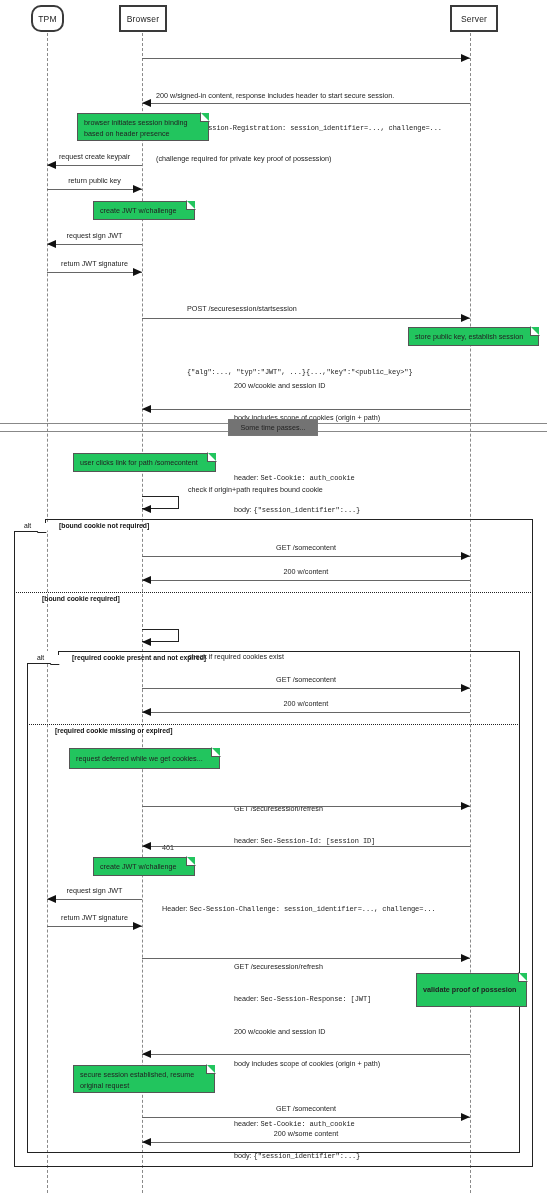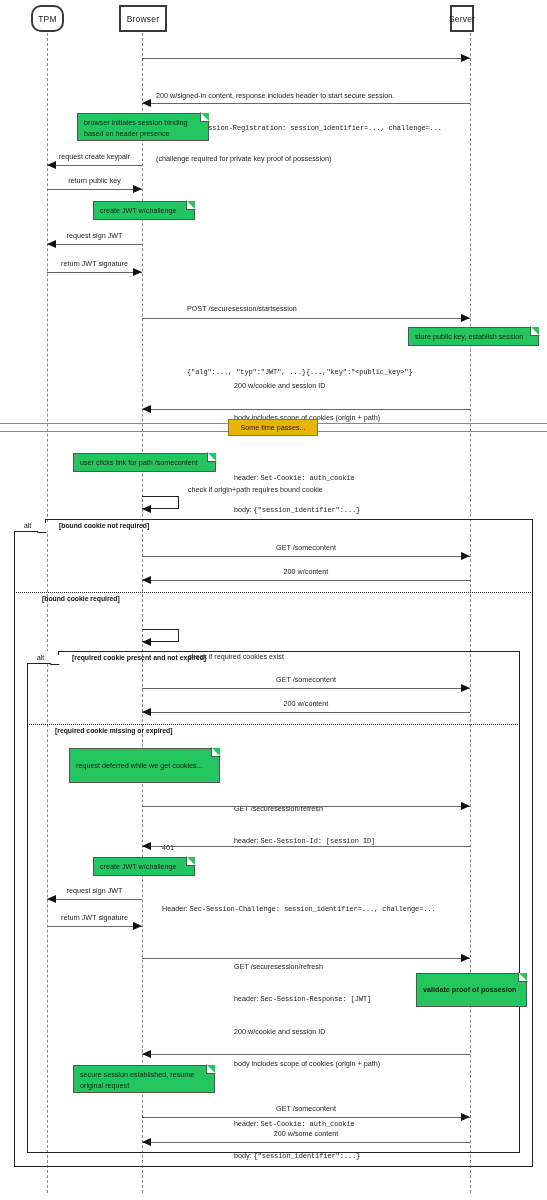--- a/index.html
+++ b/index.html
@@ -69,36 +69,36 @@
     width:9px;height:9px;background:#fff;
     border-bottom:1.5px solid #222;
     transform:skewX(-32deg);transform-origin:bottom right;
   }
   .frag-cond{position:absolute;font-size:6.8px;color:#111;font-weight:bold;white-space:nowrap;}
   .frag-divider{position:absolute;height:0;border-top:1.5px dotted #222;}
 
   
   .timeline-line{position:absolute;height:1px;background:#888;}
   .time-note{
-    position:absolute;box-sizing:border-box;border:1px solid #777;background:#eab308;
+    position:absolute;box-sizing:border-box;border:1px solid #777;background:#737373;
     font-size:7.2px;color:#222;display:flex;align-items:center;justify-content:center;
   }
 </style>
 </head>
 <body>
 
 <div id="canvas">
 
   <div class="lifeline" style="left:47px;top:33px;height:1160px;"></div>
   <div class="lifeline" style="left:142px;top:33px;height:1160px;"></div>
   <div class="lifeline" style="left:470px;top:33px;height:1160px;"></div>
 
   <div class="actor-box" style="left:31px;top:5px;width:33px;height:27px;border-radius:10px;">TPM</div>
   <div class="actor-box" style="left:119px;top:5px;width:48px;height:27px;">Browser</div>
-  <div class="actor-box" style="left:450px;top:5px;width:24px;height:27px;">Server</div>
+  <div class="actor-box" style="left:450px;top:5px;width:48px;height:27px;">Server</div>
 
   <div class="msg" style="left:142px;top:58px;width:328px;"></div>
   <div class="arrowhead right" style="left:461px;top:54px;"></div>
 
   <div class="msg-label" style="left:156px;top:70px;">
     <div>200 w/signed-in content, response includes header to start secure session.</div>
     <div><span>Header: </span><span class="mono">Sec-Session-Registration: session_identifier=..., challenge=...</span></div>
     <div>(challenge required for private key proof of possession)</div>
   </div>
   <div class="msg" style="left:142px;top:103px;width:328px;"></div>
@@ -194,21 +194,21 @@
   <div class="msg" style="left:142px;top:688px;width:328px;"></div>
   <div class="arrowhead right" style="left:461px;top:684px;"></div>
 
   <div class="msg-label center" style="left:142px;top:699px;width:328px;">200 w/content</div>
   <div class="msg" style="left:142px;top:712px;width:328px;"></div>
   <div class="arrowhead left" style="left:142px;top:708px;"></div>
 
   <div class="frag-divider" style="left:27px;top:724px;width:493px;"></div>
   <div class="frag-cond" style="left:55px;top:727px;">[required cookie missing or expired]</div>
 
-  <div class="note" style="left:69px;top:748px;width:151px;height:35px;display:flex;align-items:center;">request deferred while we get cookies...</div>
+  <div class="note" style="left:69px;top:748px;width:151px;height:21px;display:flex;align-items:center;">request deferred while we get cookies...</div>
   <div class="note" style="left:211px;top:748px;width:9px;height:9px;border:none;padding:0;">
     <div class="fold-cover"></div>
   </div>
 
   <div class="msg-label" style="left:234px;top:783px;">
     <div>GET /securesession/refresh</div>
     <div><span>header: </span><span class="mono">Sec-Session-Id: [session ID]</span></div>
   </div>
   <div class="msg" style="left:142px;top:806px;width:328px;"></div>
   <div class="arrowhead right" style="left:461px;top:802px;"></div>

